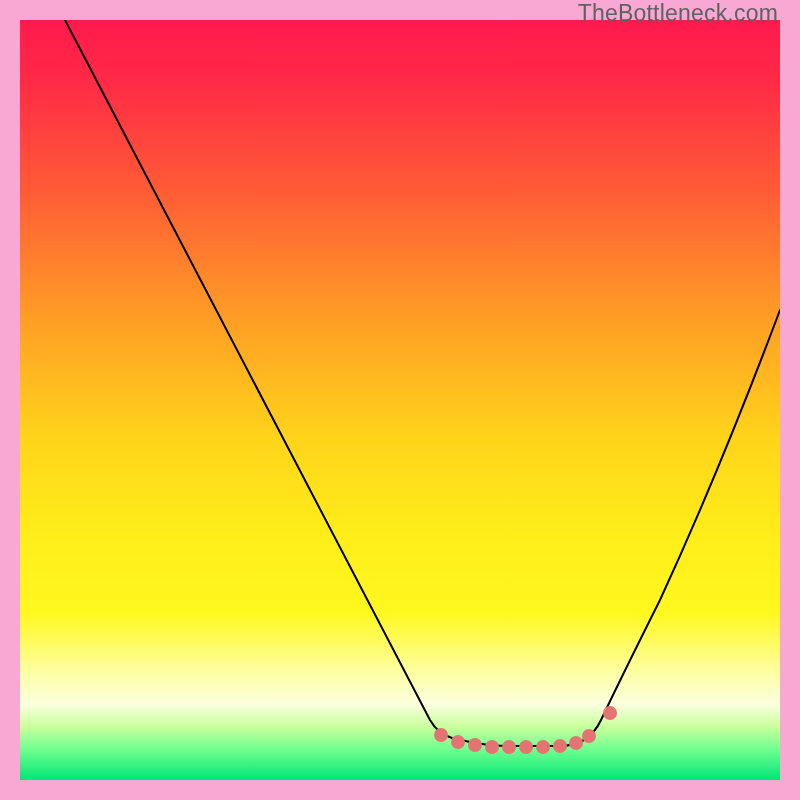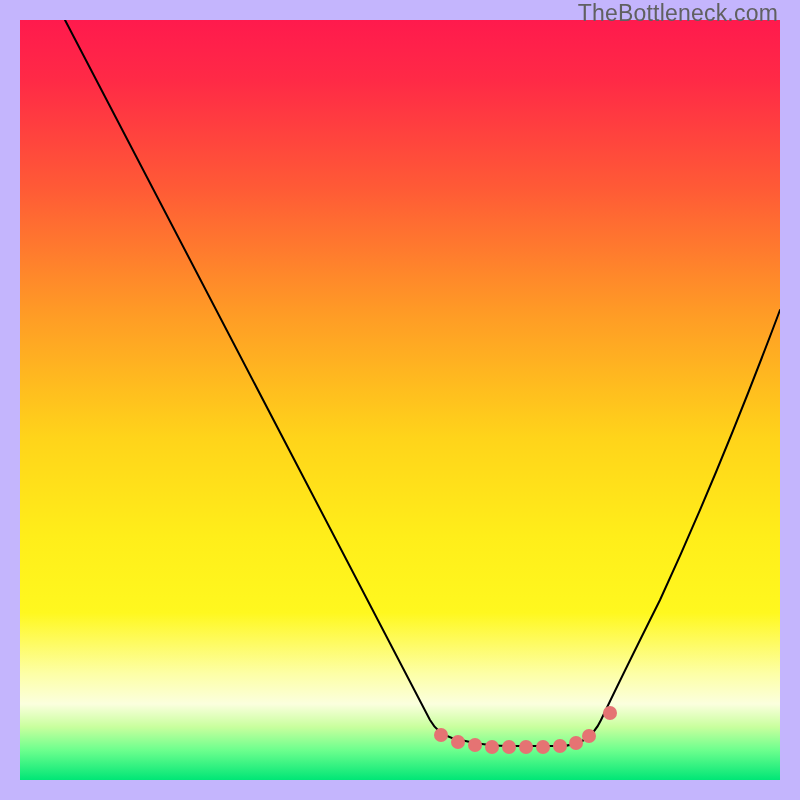--- a/index.html
+++ b/index.html
@@ -8,21 +8,21 @@
     width: 800px;
     height: 800px;
     background: #000;
     overflow: hidden;
     font-family: Arial, Helvetica, sans-serif;
   }
   .frame {
     position: relative;
     width: 800px;
     height: 800px;
-    background: #c4b5fd;
+    background: #f9a8d4;
   }
   .plot-area {
     position: absolute;
     left: 20px;
     top: 20px;
     width: 760px;
     height: 760px;
   }
   .watermark {
     position: absolute;

